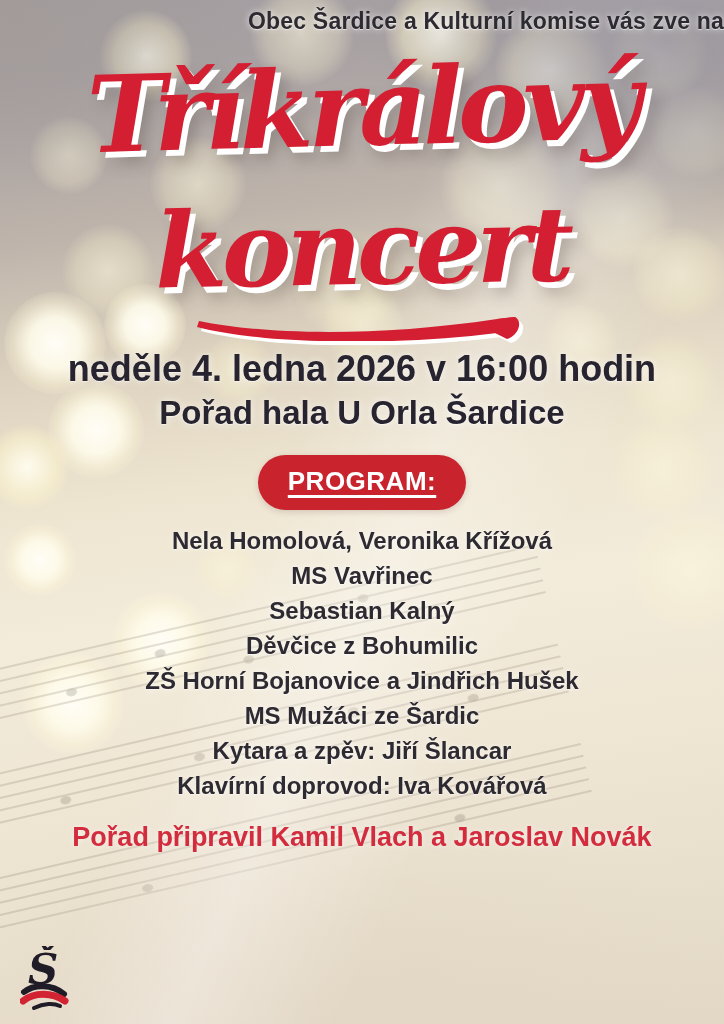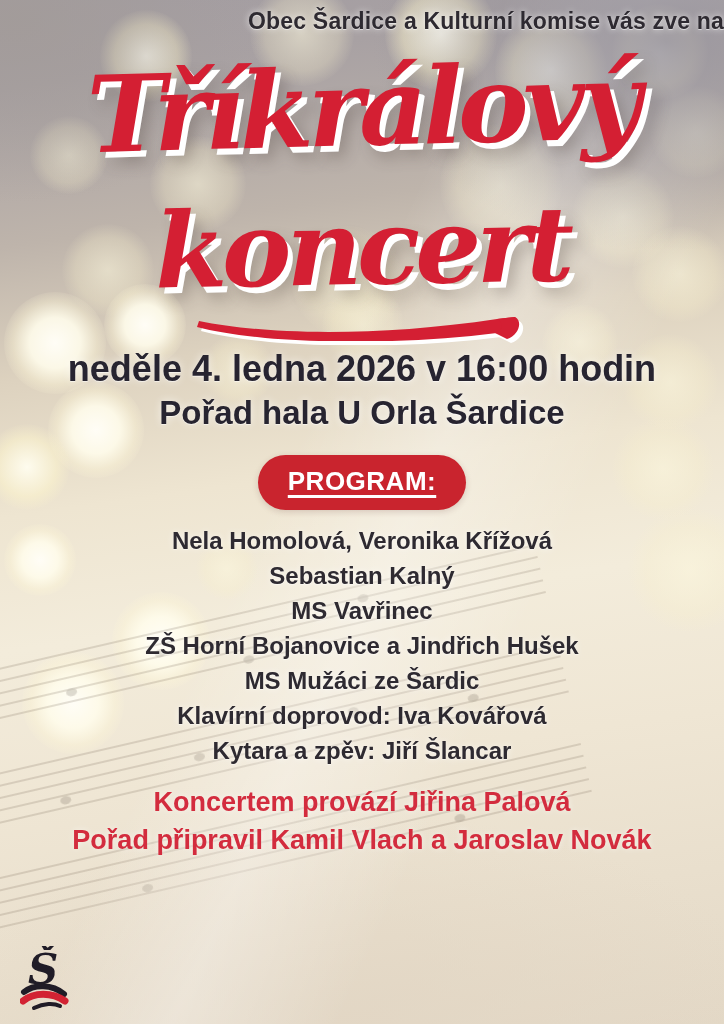--- a/index.html
+++ b/index.html
@@ -134,30 +134,30 @@
 
     <div class="when">neděle 4. ledna 2026 v 16:00 hodin</div>
     <div class="where">Pořad hala U Orla Šardice</div>
 
     <div>
       <span class="pill">PROGRAM:</span>
     </div>
 
     <div class="program">
       <div class="program-item">Nela Homolová, Veronika Křížová</div>
+      <div class="program-item">MS Vavřinec</div>
       <div class="program-item">Sebastian Kalný</div>
-      <div class="program-item">MS Vavřinec</div>
+      <div class="program-item">Děvčice z Bohumilic</div>
       <div class="program-item">ZŠ Horní Bojanovice a Jindřich Hušek</div>
       <div class="program-item">MS Mužáci ze Šardic</div>
+      <div class="program-item">Kytara a zpěv: Jiří Šlancar</div>
       <div class="program-item">Klavírní doprovod: Iva Kovářová</div>
-      <div class="program-item">Kytara a zpěv: Jiří Šlancar</div>
     </div>
 
     <div class="redlines">
-      <div class="redline">Koncertem provází Jiřina Palová</div>
       <div class="redline">Pořad připravil Kamil Vlach a Jaroslav Novák</div>
     </div>
 
   </div>
 
   <div class="logo">
     <svg width="52" height="66" viewBox="0 0 52 66" aria-hidden="true">
       <text x="8" y="38" font-family="DejaVu Serif, serif" font-style="italic" font-weight="bold" font-size="42" fill="#201c27">Š</text>
       <path d="M4,46 C14,38 32,38 44,48" stroke="#201c27" stroke-width="6" fill="none" stroke-linecap="round"></path>
       <path d="M3,55 C14,46 32,46 45,55" stroke="#d22333" stroke-width="7" fill="none" stroke-linecap="round"></path>

